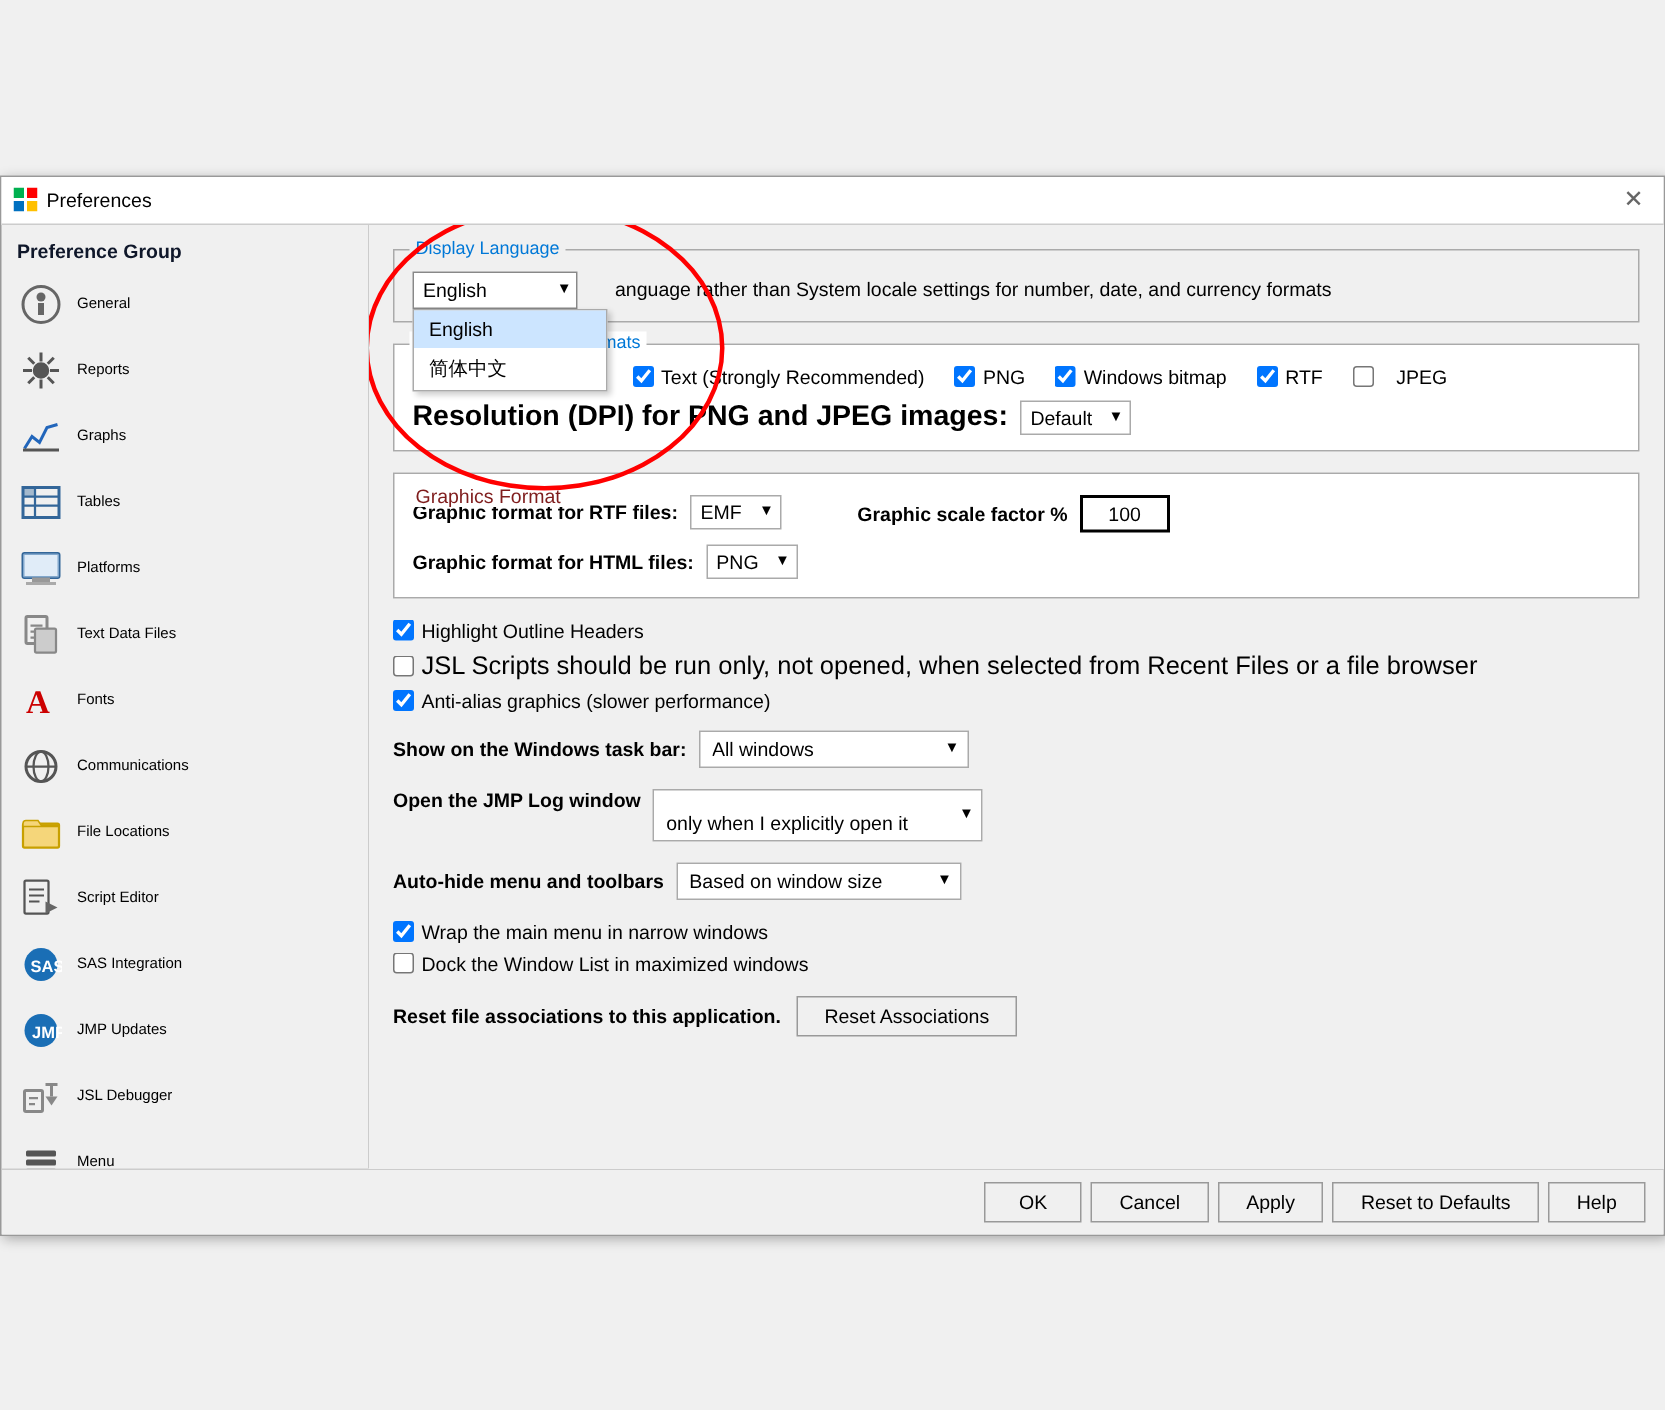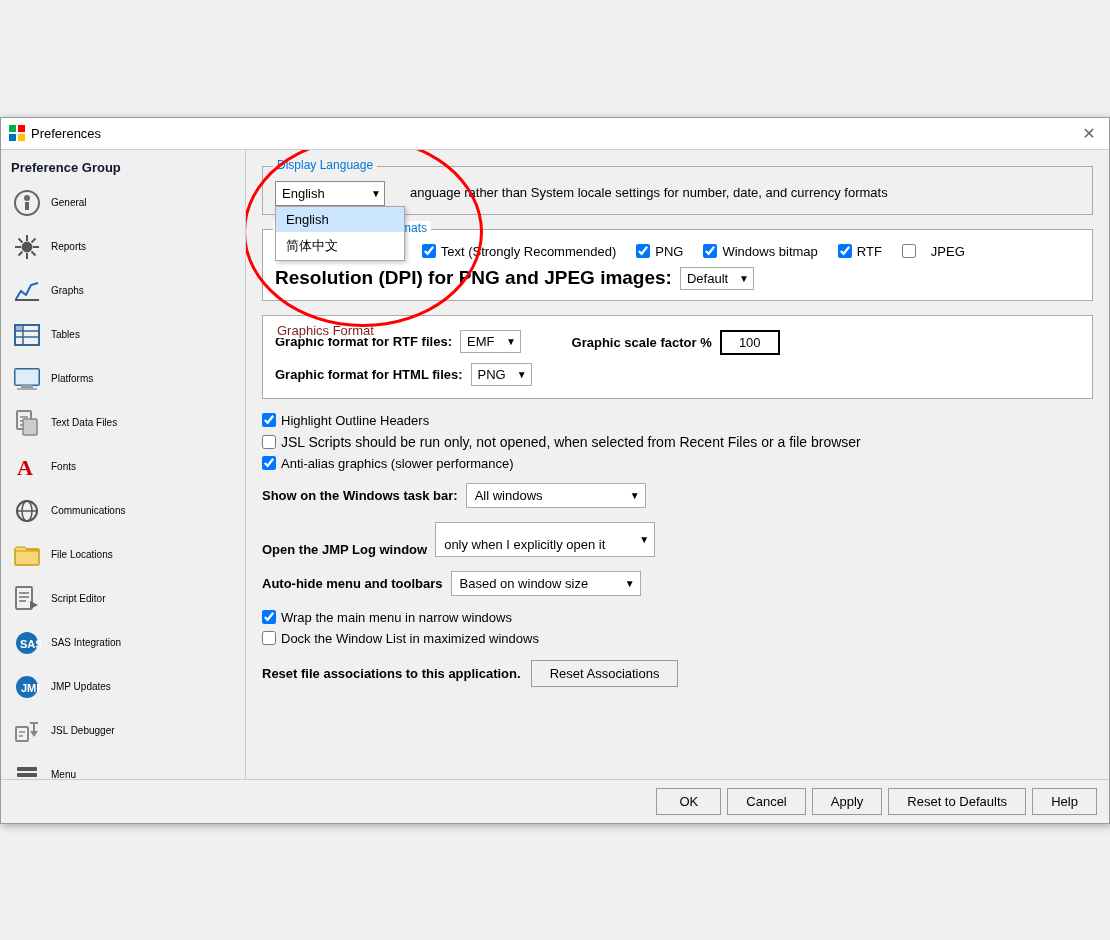--- a/index.html
+++ b/index.html
@@ -417,41 +417,41 @@
         </div>
       </div>
 
       <div style="margin-bottom:12px;">
         <div style="display:flex;align-items:center;gap:5px;margin-bottom:6px;">
           <input type="checkbox" checked="" style="">
           <label style="font-size:13px;">Highlight Outline Headers</label>
         </div>
         <div style="display:flex;align-items:center;gap:5px;margin-bottom:6px;">
           <input type="checkbox" style="">
-          <label style="font-size:14px;">JSL Scripts should be run only, not opened, when selected from Recent Files or a file browser</label>
+          <label style="font-size:17px;">JSL Scripts should be run only, not opened, when selected from Recent Files or a file browser</label>
         </div>
         <div style="display:flex;align-items:center;gap:5px;">
           <input type="checkbox" checked="" style="">
           <label style="font-size:13px;">Anti-alias graphics (slower performance)</label>
         </div>
       </div>
 
       <div style="display:flex;align-items:center;gap:8px;margin-bottom:14px;">
         <label style="font-size:13px;font-weight:bold;">Show on the Windows task bar:</label>
         <div style="position:relative;display:inline-block;">
           <select style="padding:4px 30px 4px 8px;border:1px solid #aaa;font-size:13px;appearance:none;-webkit-appearance:none;background:white;min-width:180px;">
             <option>All windows</option>
             <option>Main window only</option>
             <option>No windows</option>
           </select>
           <span style="position:absolute;right:6px;top:50%;transform:translateY(-50%);pointer-events:none;font-size:10px;">▼</span>
         </div>
       </div>
 
-      <div style="display:flex;align-items:flex-end;gap:8px;margin-bottom:14px;">
+      <div style="display:flex;align-items:flex-start;gap:8px;margin-bottom:14px;">
         <label style="font-size:13px;font-weight:bold;">Open the JMP Log window</label>
         <div style="position:relative;display:inline-block;">
           <select style="padding:14px 30px 4px 8px;border:1px solid #aaa;font-size:13px;appearance:none;-webkit-appearance:none;background:white;min-width:220px;">
             <option>only when I explicitly open it</option>
             <option>always</option>
             <option>never</option>
           </select>
           <span style="position:absolute;right:6px;top:50%;transform:translateY(-50%);pointer-events:none;font-size:10px;">▼</span>
         </div>
       </div>

